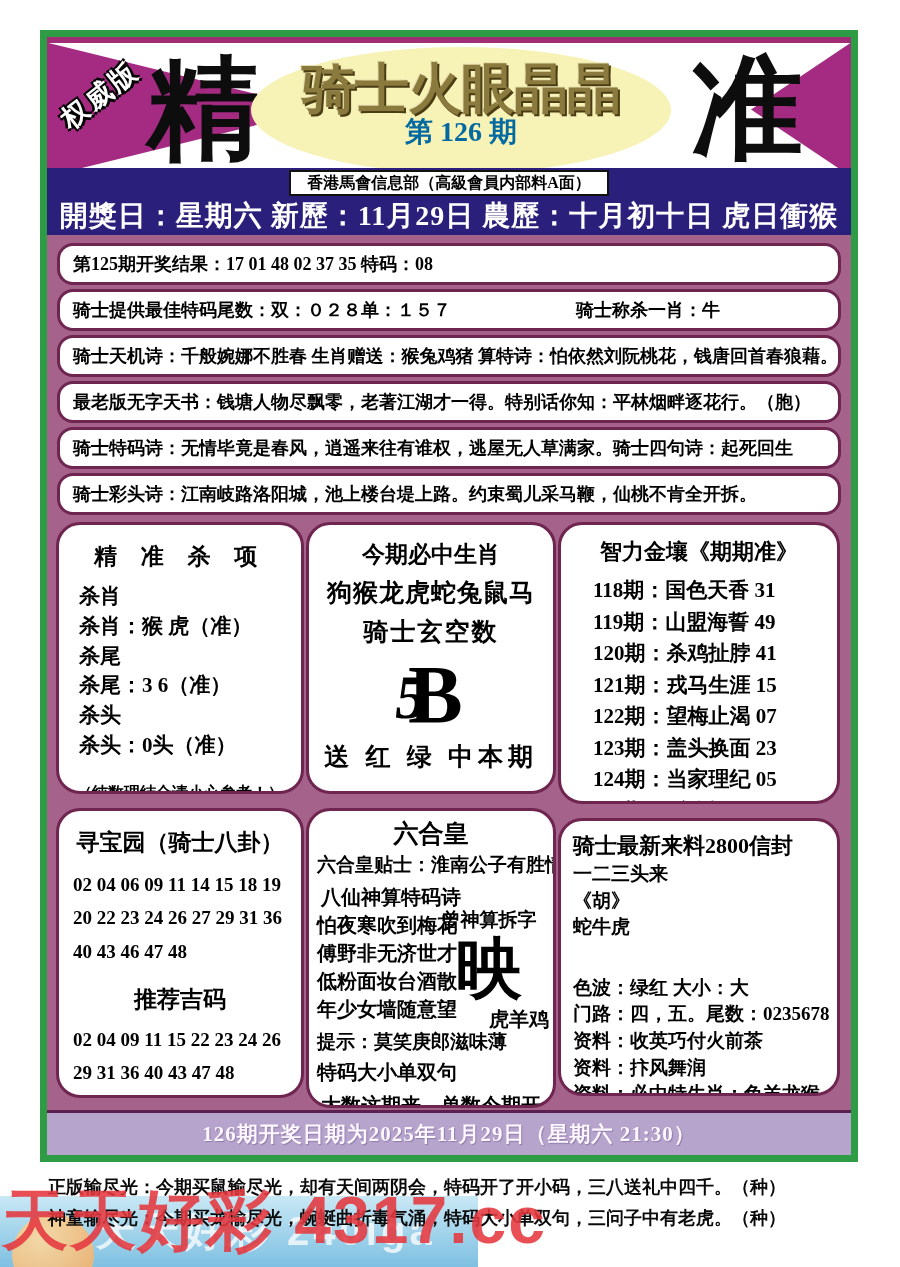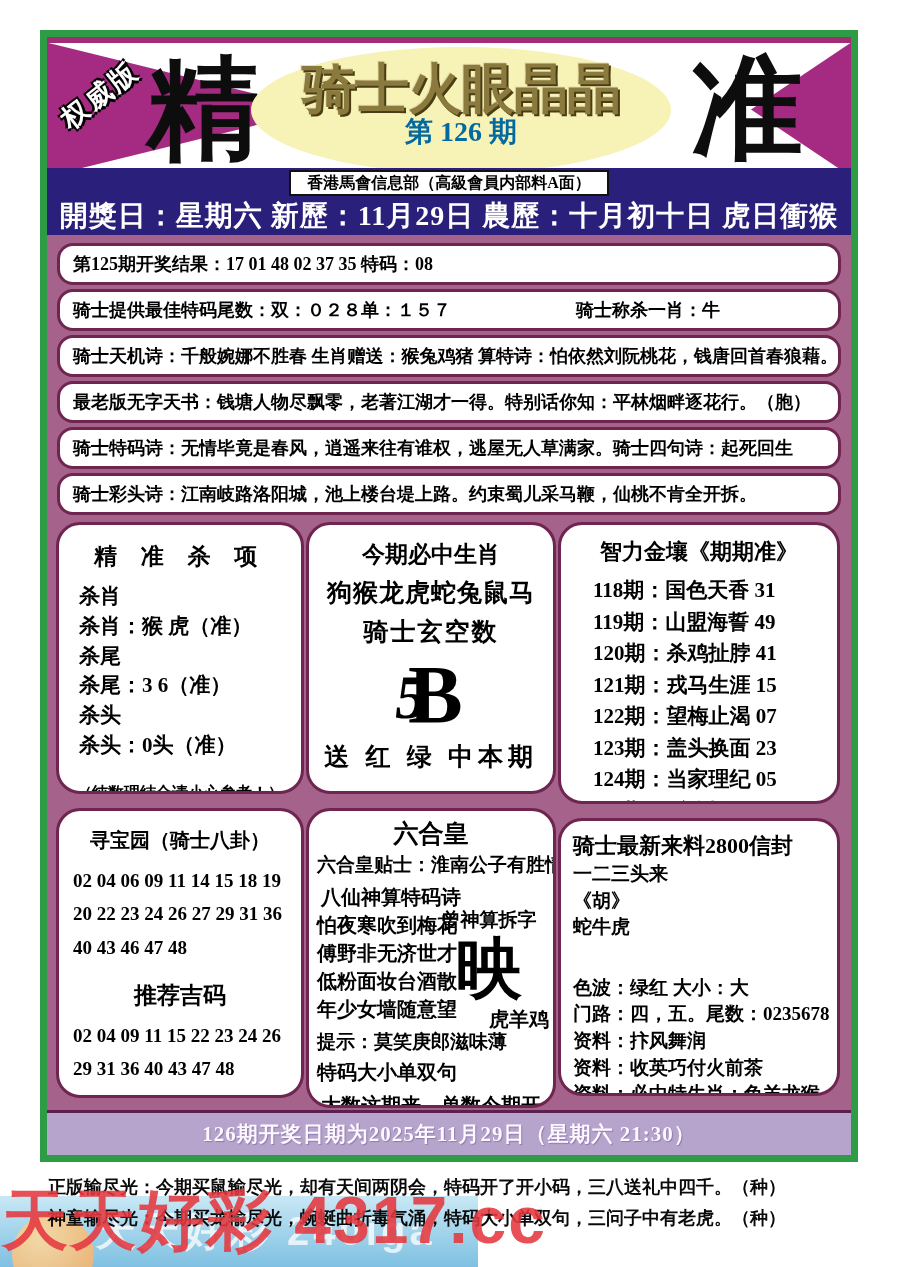--- a/index.html
+++ b/index.html
@@ -65,21 +65,21 @@
   .zo-sub { font-size:25px; font-weight:bold; margin-top:6px; letter-spacing:2px; }
   .zo-glyph { position:relative; height:104px; width:90px; margin-top:2px; }
   .zo-glyph .ga { position:absolute; left:22px; top:4px; font-size:82px; font-weight:900; line-height:1; }
   .zo-glyph .gb { position:absolute; left:10px; top:16px; font-size:62px; font-weight:900;
     transform:skewX(-8deg); line-height:1; }
   .zo-footer { font-size:25px; font-weight:bold; letter-spacing:5px; margin-top:auto; margin-bottom:8px; }
 
   .b-smart .bx-title { font-size:22px; margin:2px 0 8px; }
   .smart-line { font-size:21px; font-weight:bold; padding-left:24px; line-height:1.5; white-space:nowrap; }
 
-  .b-treasure .bx-title { font-size:20px; margin:6px 0 10px; }
+  .b-treasure .bx-title { font-size:23px; margin:6px 0 10px; }
   .tre-line { font-size:19px; font-weight:bold; text-align:left; padding-left:6px; line-height:1.75;
     white-space:nowrap; }
   .tre-sub { text-align:center; font-size:23px; font-weight:bold; margin:16px 0 8px; }
 
   .b-king { padding-top:6px; }
   .b-king .bx-title { font-size:25px; }
   .king-tip { font-size:19px; font-weight:bold; white-space:nowrap; margin-top:2px; }
   .king-poem-title { font-size:20px; font-weight:bold; margin:6px 0 0 4px; }
   .king-poem-line { font-size:20px; font-weight:bold; line-height:1.4; }
   .king-right { position:absolute; right:4px; top:96px; width:120px; text-align:center; }
@@ -242,22 +242,22 @@
         </div>
 
         <div class="box b-material">
           <div class="bx-title">骑士最新来料2800信封</div>
           <div class="mat-line">一二三头来</div>
           <div class="mat-line">《胡》</div>
           <div class="mat-line">蛇牛虎</div>
           <div class="mat-gap"></div>
           <div class="mat-line">色波：绿红 大小：大</div>
           <div class="mat-line">门路：四，五。尾数：0235678</div>
+          <div class="mat-line">资料：收英巧付火前茶</div>
           <div class="mat-line">资料：抃风舞润</div>
-          <div class="mat-line">资料：收英巧付火前茶</div>
           <div class="mat-line">资料：必中特生肖：兔羊龙猴</div>
 
         </div>
 
       </div>
     </div>
 
     <div class="bar">126期开奖日期为2025年11月29日（星期六 21:30）</div>
   </div>
 

